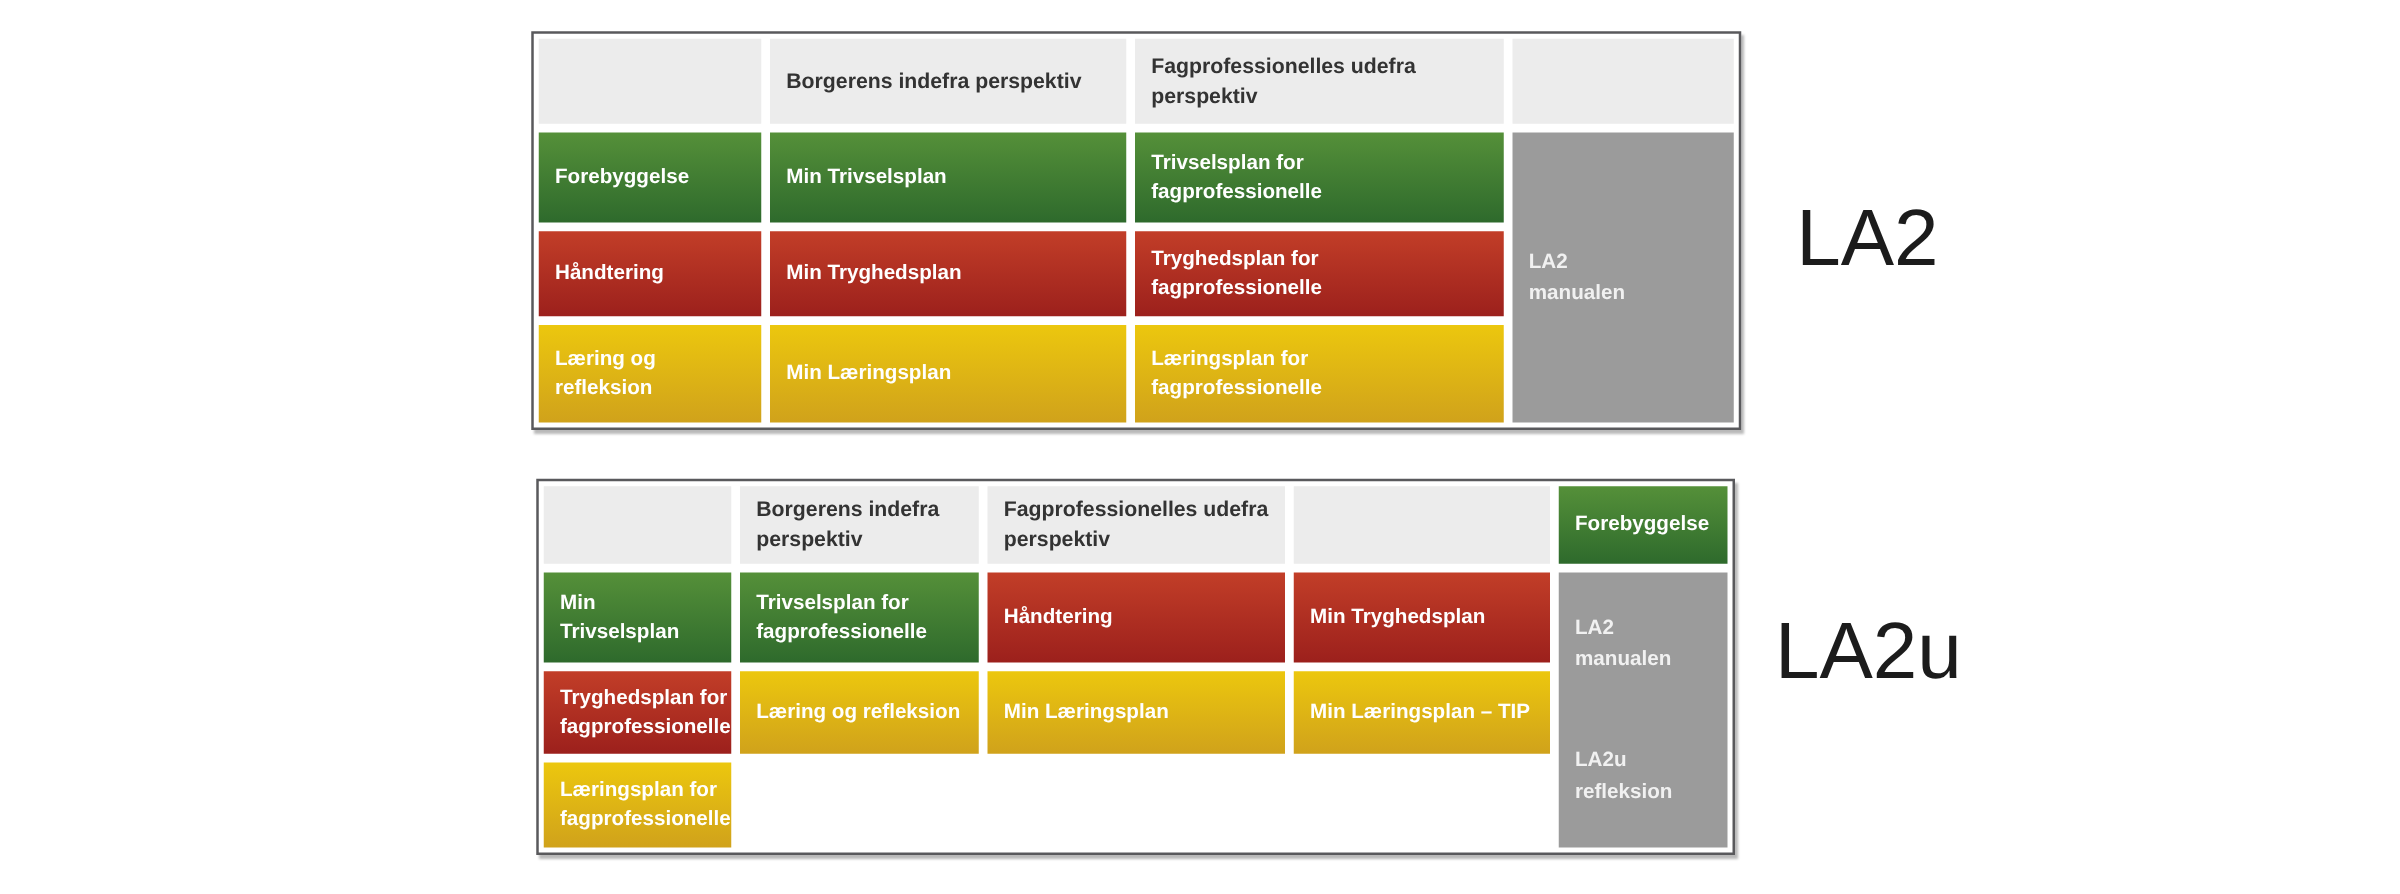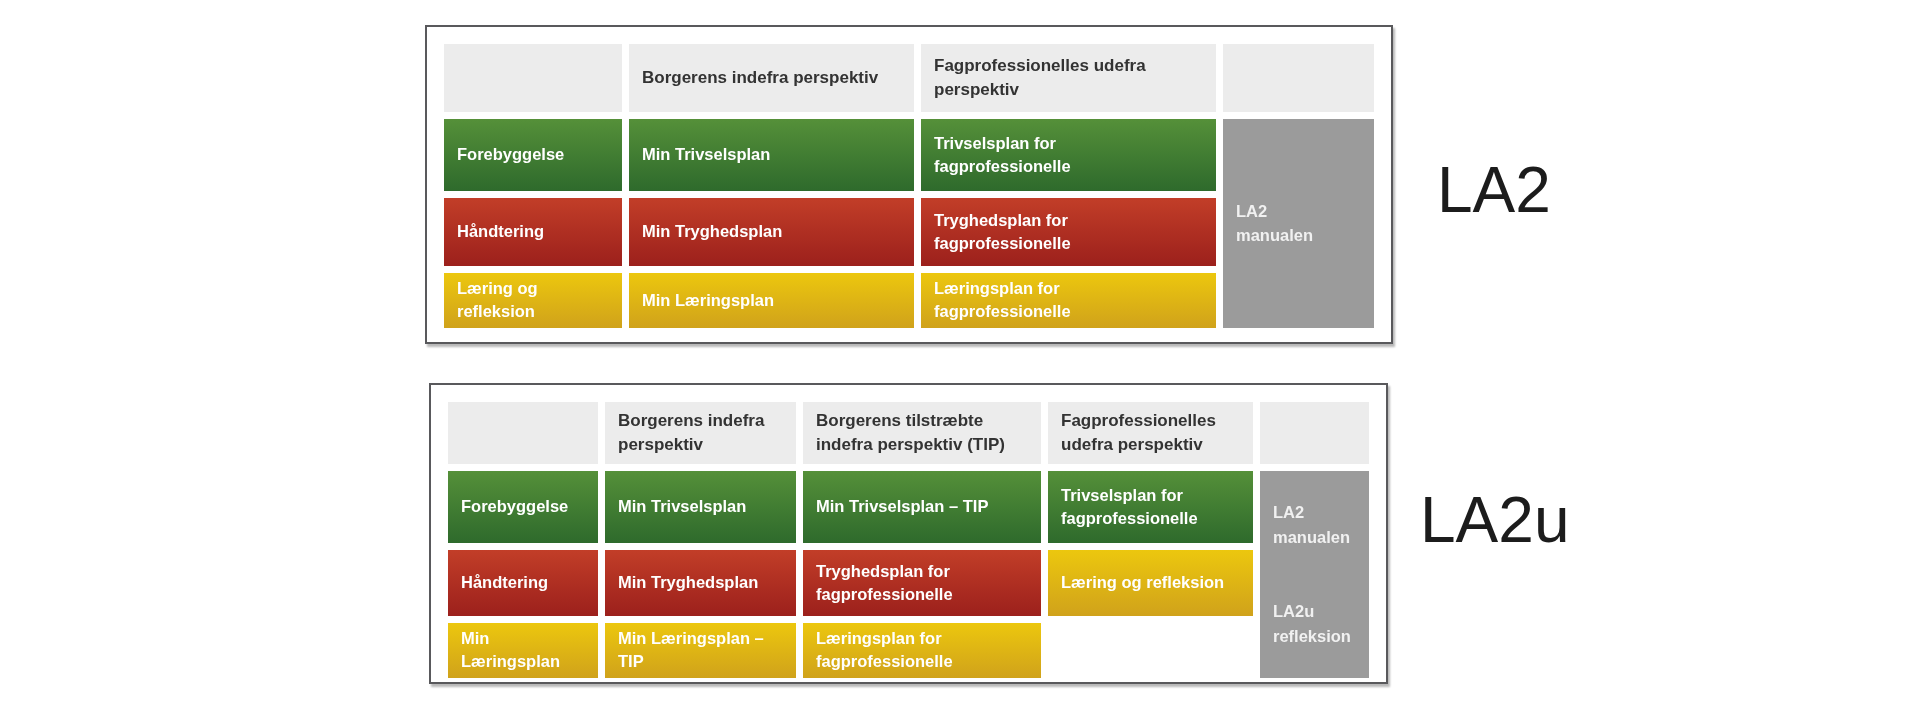--- a/index.html
+++ b/index.html
@@ -11,21 +11,21 @@
     overflow:hidden;
   }
 
   .fig-table {
     position:absolute;
     background:#ffffff;
     border:2px solid #59595c;
     box-shadow:2px 3px 2px rgba(0,0,0,0.28);
     box-sizing:border-box;
     display:grid;
-    padding:17px;
+    padding:4px;
     gap:7px;
   }
 
   #table-la2 {
     left:425px; top:25px; width:968px; height:319px;
     grid-template-columns:178px 285px 295px 1fr;
     grid-template-rows:68px 72px 68px 1fr;
   }
   #table-la2u {
     left:429px; top:383px; width:959px; height:301px;
@@ -111,38 +111,36 @@
   <div class="cell data yellow">Min Læringsplan</div>
   <div class="cell data yellow pad-r">Læringsplan for fagprofessionelle</div>
 </div>
 
 <div class="big-label" id="label-la2">LA2</div>
 
 <div class="fig-table" id="table-la2u">
 
   <div class="cell hdr"></div>
   <div class="cell hdr">Borgerens indefra perspektiv</div>
-  <div class="cell hdr">Borgerens tilstræbte indefra perspektiv (TIP)</div>
   <div class="cell hdr">Fagprofessionelles udefra perspektiv</div>
   <div class="cell hdr"></div>
 
   <div class="cell manual manual-split">
     <div class="manual-block">
       <div>LA2</div>
       <div>manualen</div>
     </div>
     <div class="manual-block">
       <div>LA2u</div>
       <div>refleksion</div>
     </div>
   </div>
 
   <div class="cell data green">Forebyggelse</div>
   <div class="cell data green">Min Trivselsplan</div>
-  <div class="cell data green">Min Trivselsplan – TIP</div>
   <div class="cell data green">Trivselsplan for fagprofessionelle</div>
 
   <div class="cell data red">Håndtering</div>
   <div class="cell data red">Min Tryghedsplan</div>
   <div class="cell data red">Tryghedsplan for fagprofessionelle</div>
 
   <div class="cell data yellow">Læring og refleksion</div>
   <div class="cell data yellow">Min Læringsplan</div>
   <div class="cell data yellow">Min Læringsplan – TIP</div>
   <div class="cell data yellow">Læringsplan for fagprofessionelle</div>

